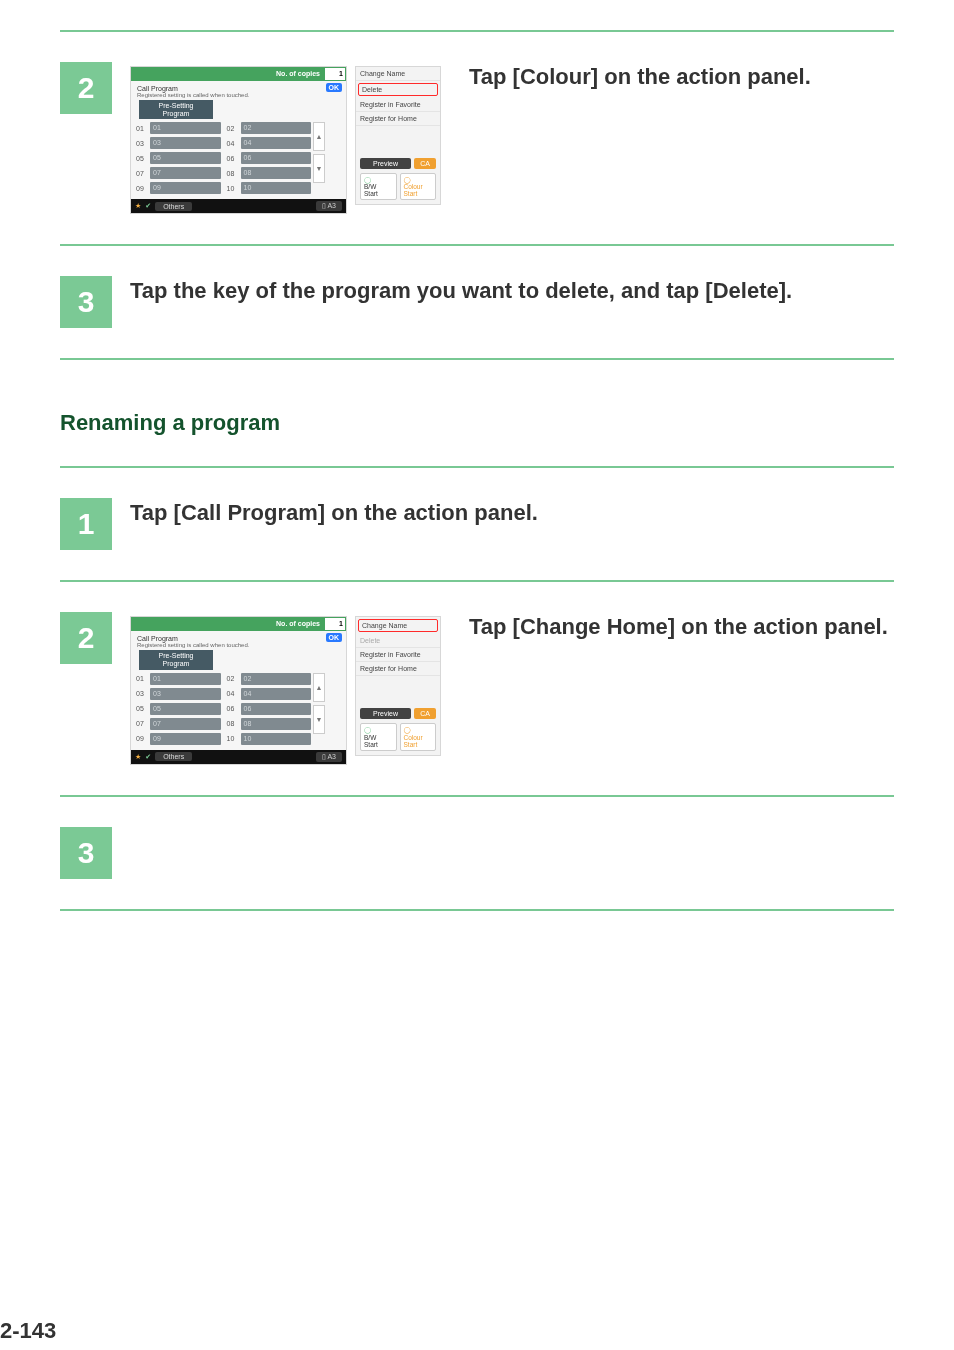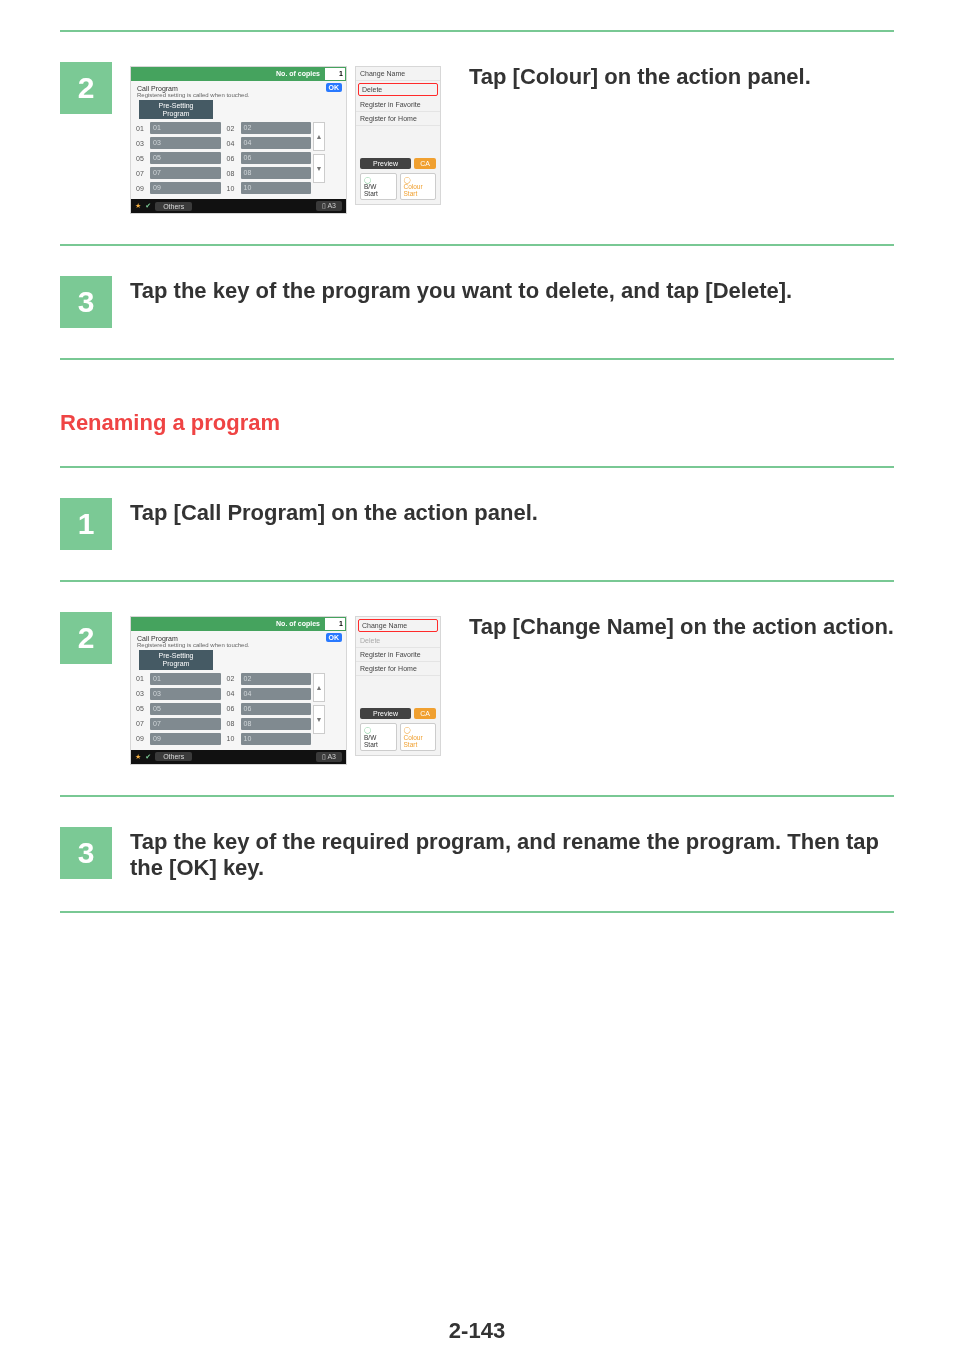--- a/index.html
+++ b/index.html
@@ -46,23 +46,23 @@
 .ps-preview{display:flex;gap:3px;padding:4px}
 .ps-preview .pv{background:#424242;color:#fff;flex:1;text-align:center;padding:2px 0;border-radius:2px}
 .ps-preview .ca{background:#f0a030;color:#fff;width:22px;text-align:center;padding:2px 0;border-radius:2px}
 .ps-start{display:flex;gap:3px;padding:0 4px 4px 4px}
 .ps-start div{flex:1;text-align:left;font-size:6.5px;line-height:1.1;padding:2px 3px;border-radius:2px}
 .ps-start .bw{background:#fff;border:1px solid #ccc;color:#333}
 .ps-start .bw .dot{color:#7bc995}
 .ps-start .col{background:#fff;border:1px solid #ccc;color:#f0a030}
 .ps-start .col .dot{color:#f0a030}
 
-.subhead{font:700 22px Arial;color:#ef4444;margin:50px 0 0 0}
+.subhead{font:700 22px Arial;color:#14532d;margin:50px 0 0 0}
 .ok-inline{display:inline-block;background:#2979ff;color:#fff;font:700 10px/14px Arial;padding:1px 4px;border-radius:2px;vertical-align:middle}
-.pgnum{font:700 22px Arial;text-align:center;position:absolute;bottom:36px;left:0;right:0}
+.pgnum{font:700 22px Arial;position:absolute;bottom:36px;left:0;right:0}
 </style>
 </head>
 <body>
 
 <div class="page">
 
   <div class="content">
     <hr class="sec">
 
     <div class="step">
@@ -263,31 +263,30 @@
                 <div class="ca">CA</div>
               </div>
             <div class="ps-start">
               <div class="bw"><span class="dot">◯</span><br><span style="white-space:pre-line">B/W
 Start</span></div>
               <div class="col"><span class="dot">◯</span><br><span style="white-space:pre-line">Colour
 Start</span></div>
             </div>
           </div>
         </div>
-        <div class="title">Tap [Change Name] on the action action.</div>
+        <div class="title">Tap [Change Home] on the action panel.</div>
         <div style="clear:both"></div>
       </div>
     </div>
 
     <hr class="sec">
 
     <div class="step">
       <div class="badge">3</div>
       <div class="body">
-        <div class="title">Tap the key of the required program, and rename the program. Then tap the [OK] key.</div>
       </div>
     </div>
 
     <hr class="sec">
   </div>
 
   <div class="pgnum">2-143</div>
 </div>
 
 </body></html>

